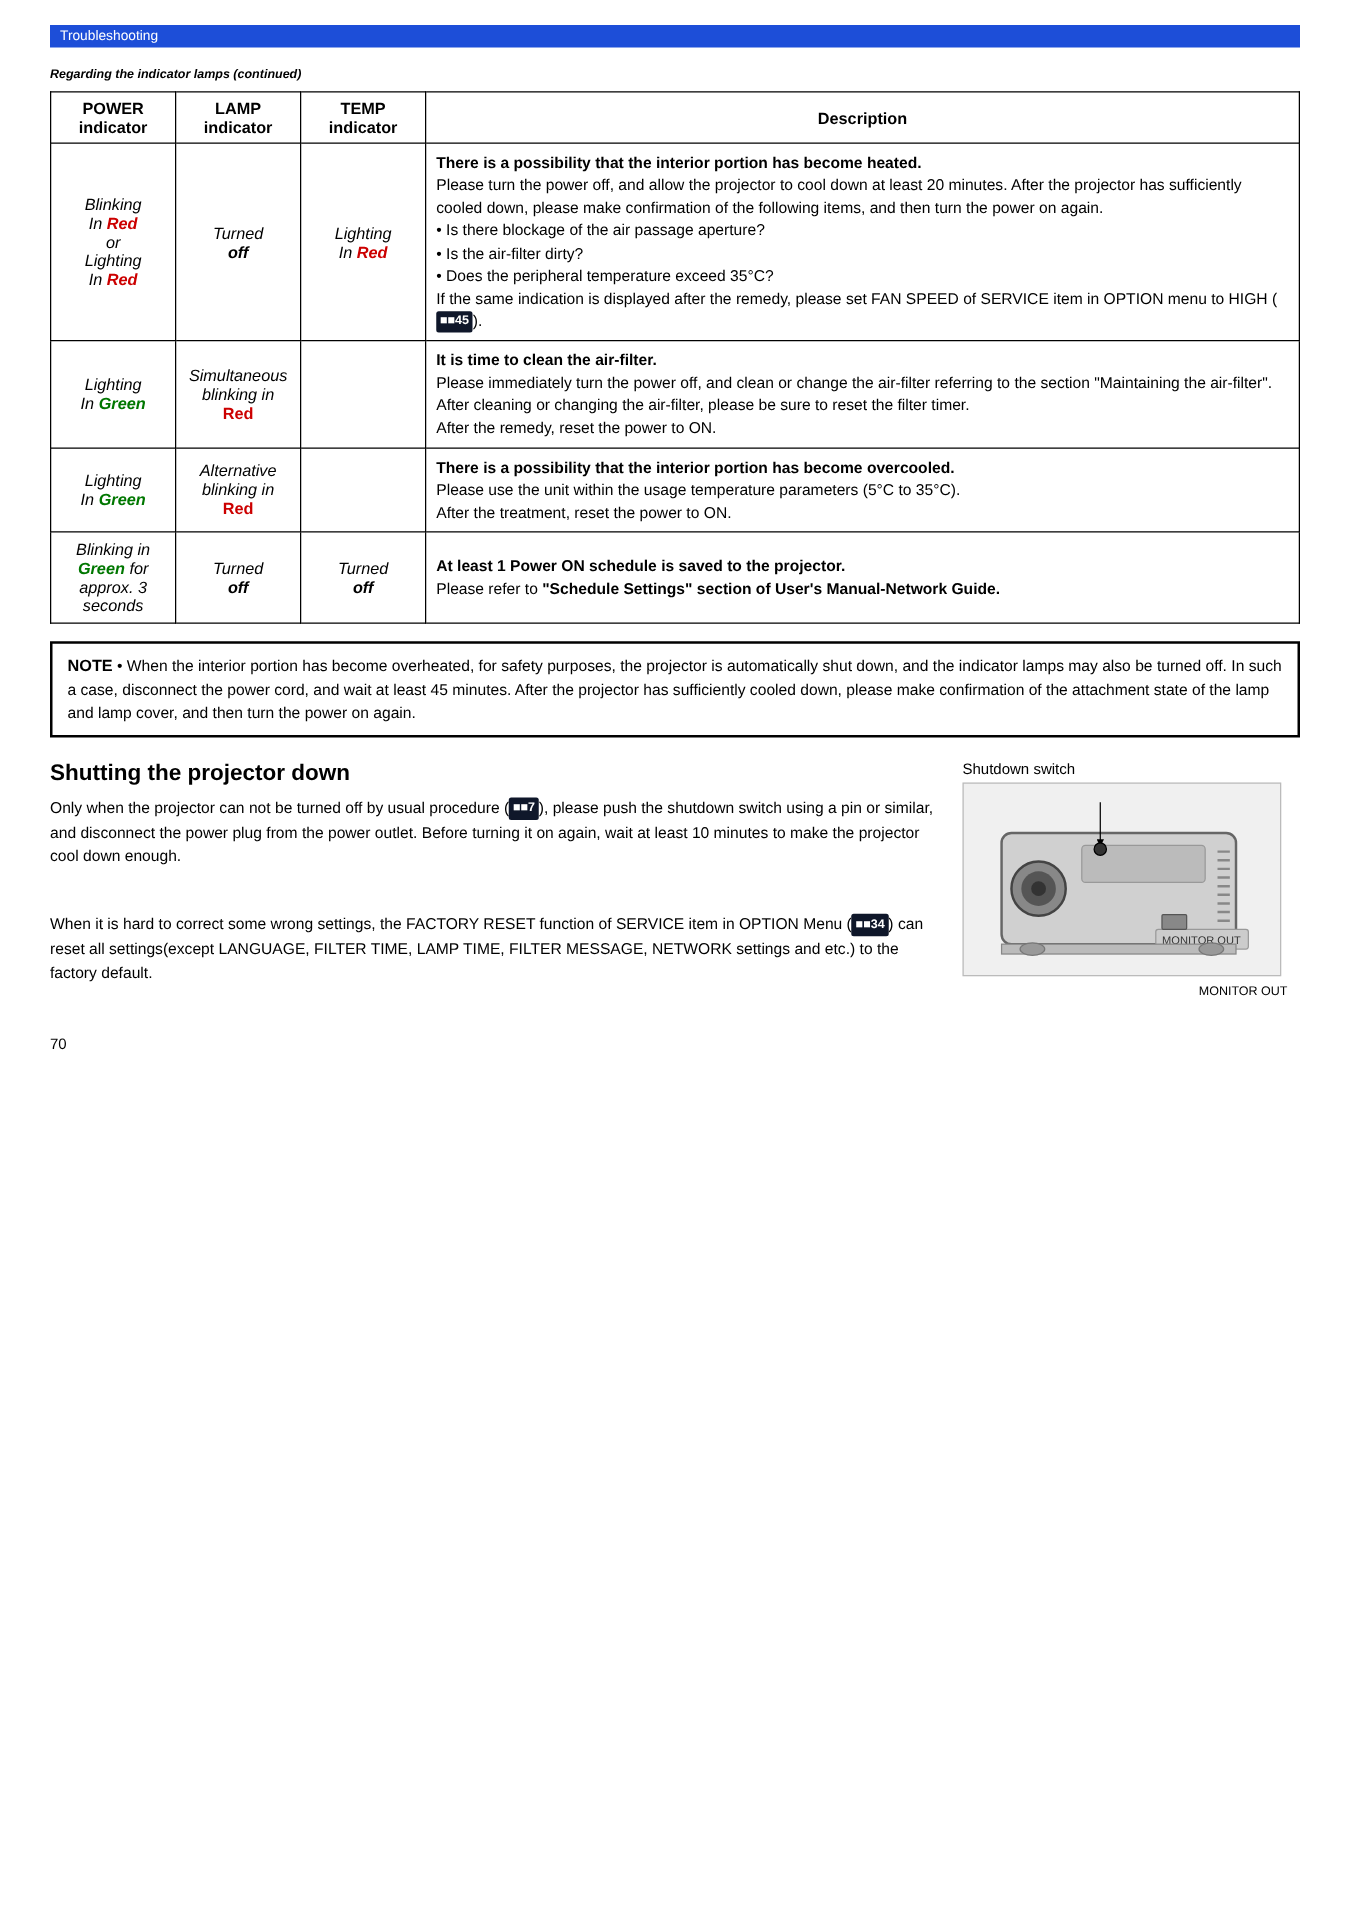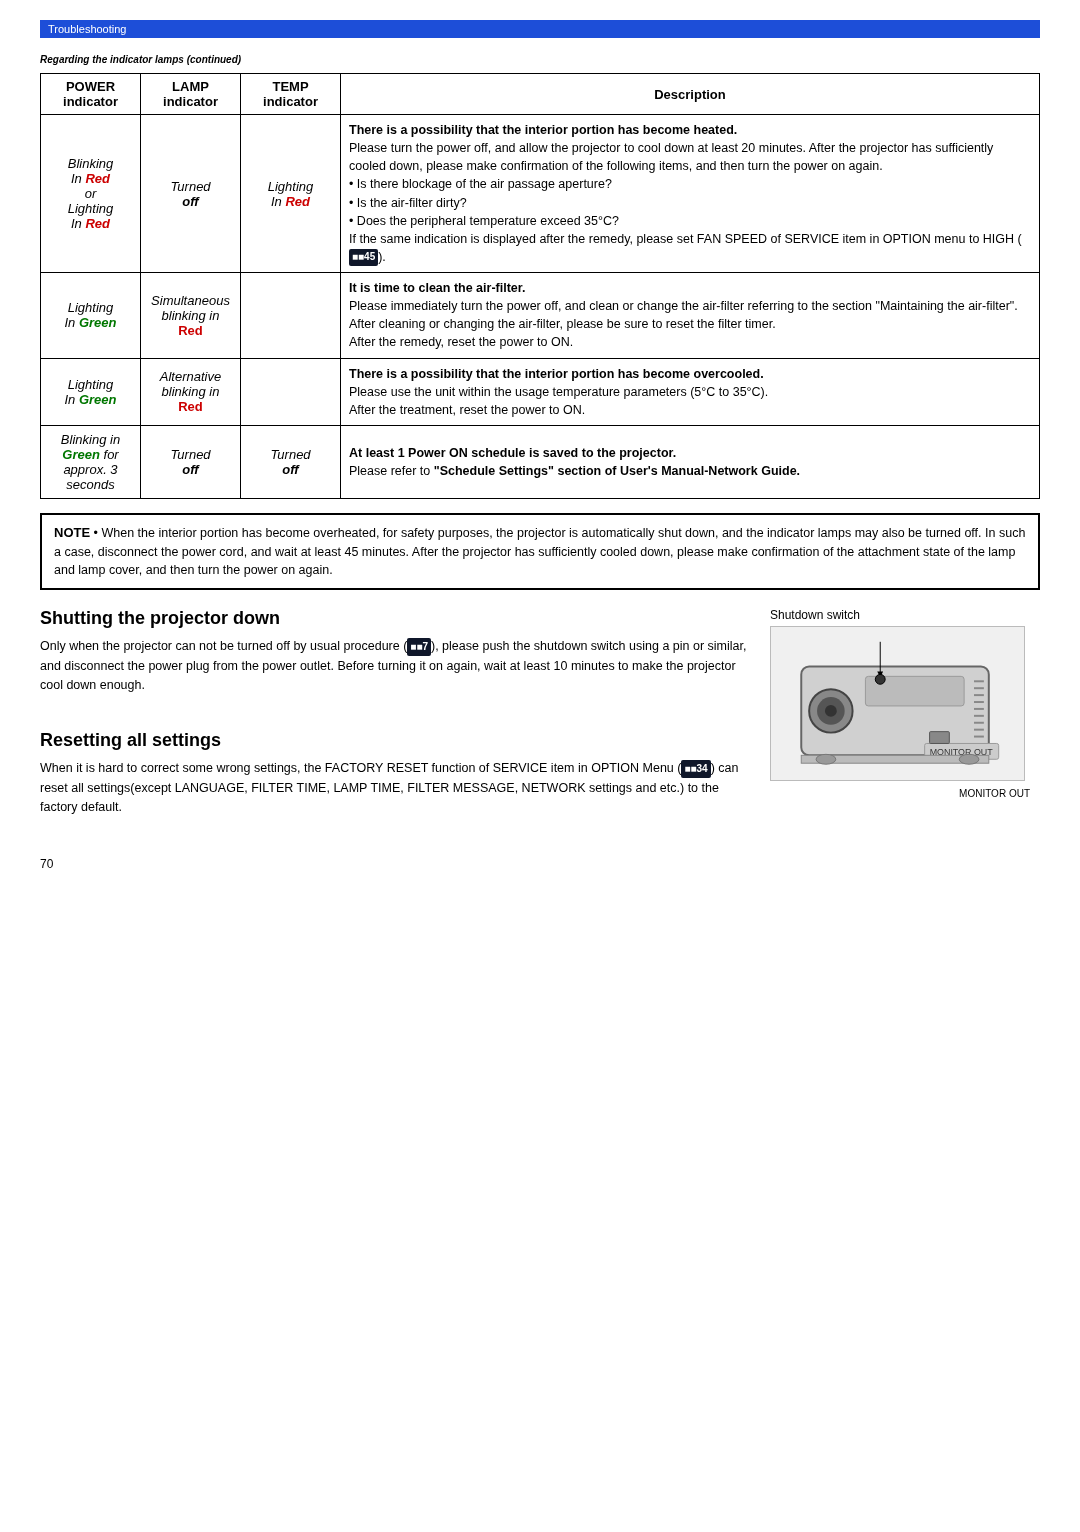--- a/index.html
+++ b/index.html
@@ -240,21 +240,20 @@
   <div class="bottom-left">
 
     <div style="margin-bottom:35px;">
       <div class="section-heading">Shutting the projector down</div>
       <div class="section-body">
         Only when the projector can not be turned off by usual procedure (<span class="link-ref">■■7</span>), please push the shutdown switch using a pin or similar, and disconnect the power plug from the power outlet. Before turning it on again, wait at least 10 minutes to make the projector cool down enough.
       </div>
     </div>
 
     <div class="resetting-section">
-      <div class="section-heading">Resetting all settings</div>
       <div class="section-body">
         When it is hard to correct some wrong settings, the FACTORY RESET function of SERVICE item in OPTION Menu (<span class="link-ref">■■34</span>) can reset all settings(except LANGUAGE, FILTER TIME, LAMP TIME, FILTER MESSAGE, NETWORK settings and etc.) to the factory default.
       </div>
     </div>
   </div>
 
   <div class="bottom-right">
     <div style="font-size:12px; margin-bottom:4px;">Shutdown switch</div>
     
     <svg width="255" height="155" viewBox="0 0 255 155" style="background:#f0f0f0; border:1px solid #bbb;">

